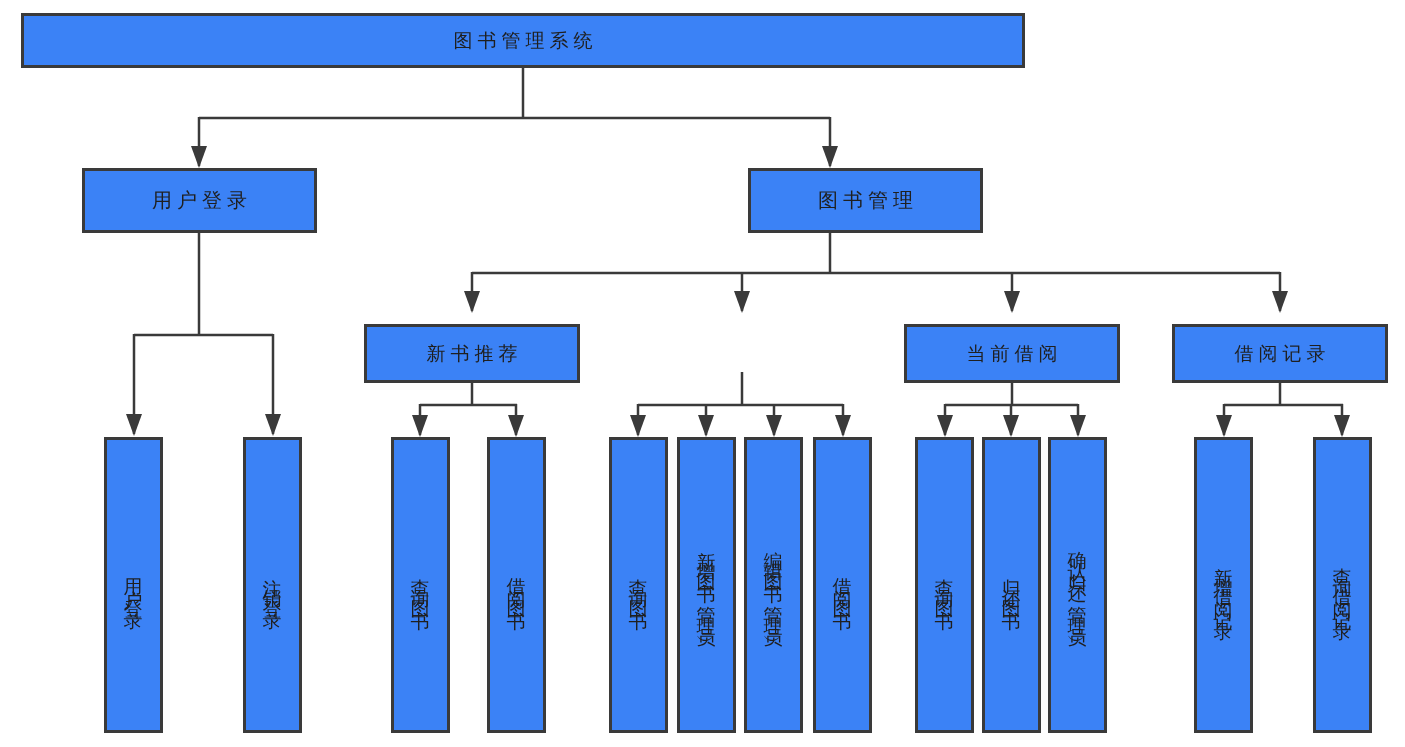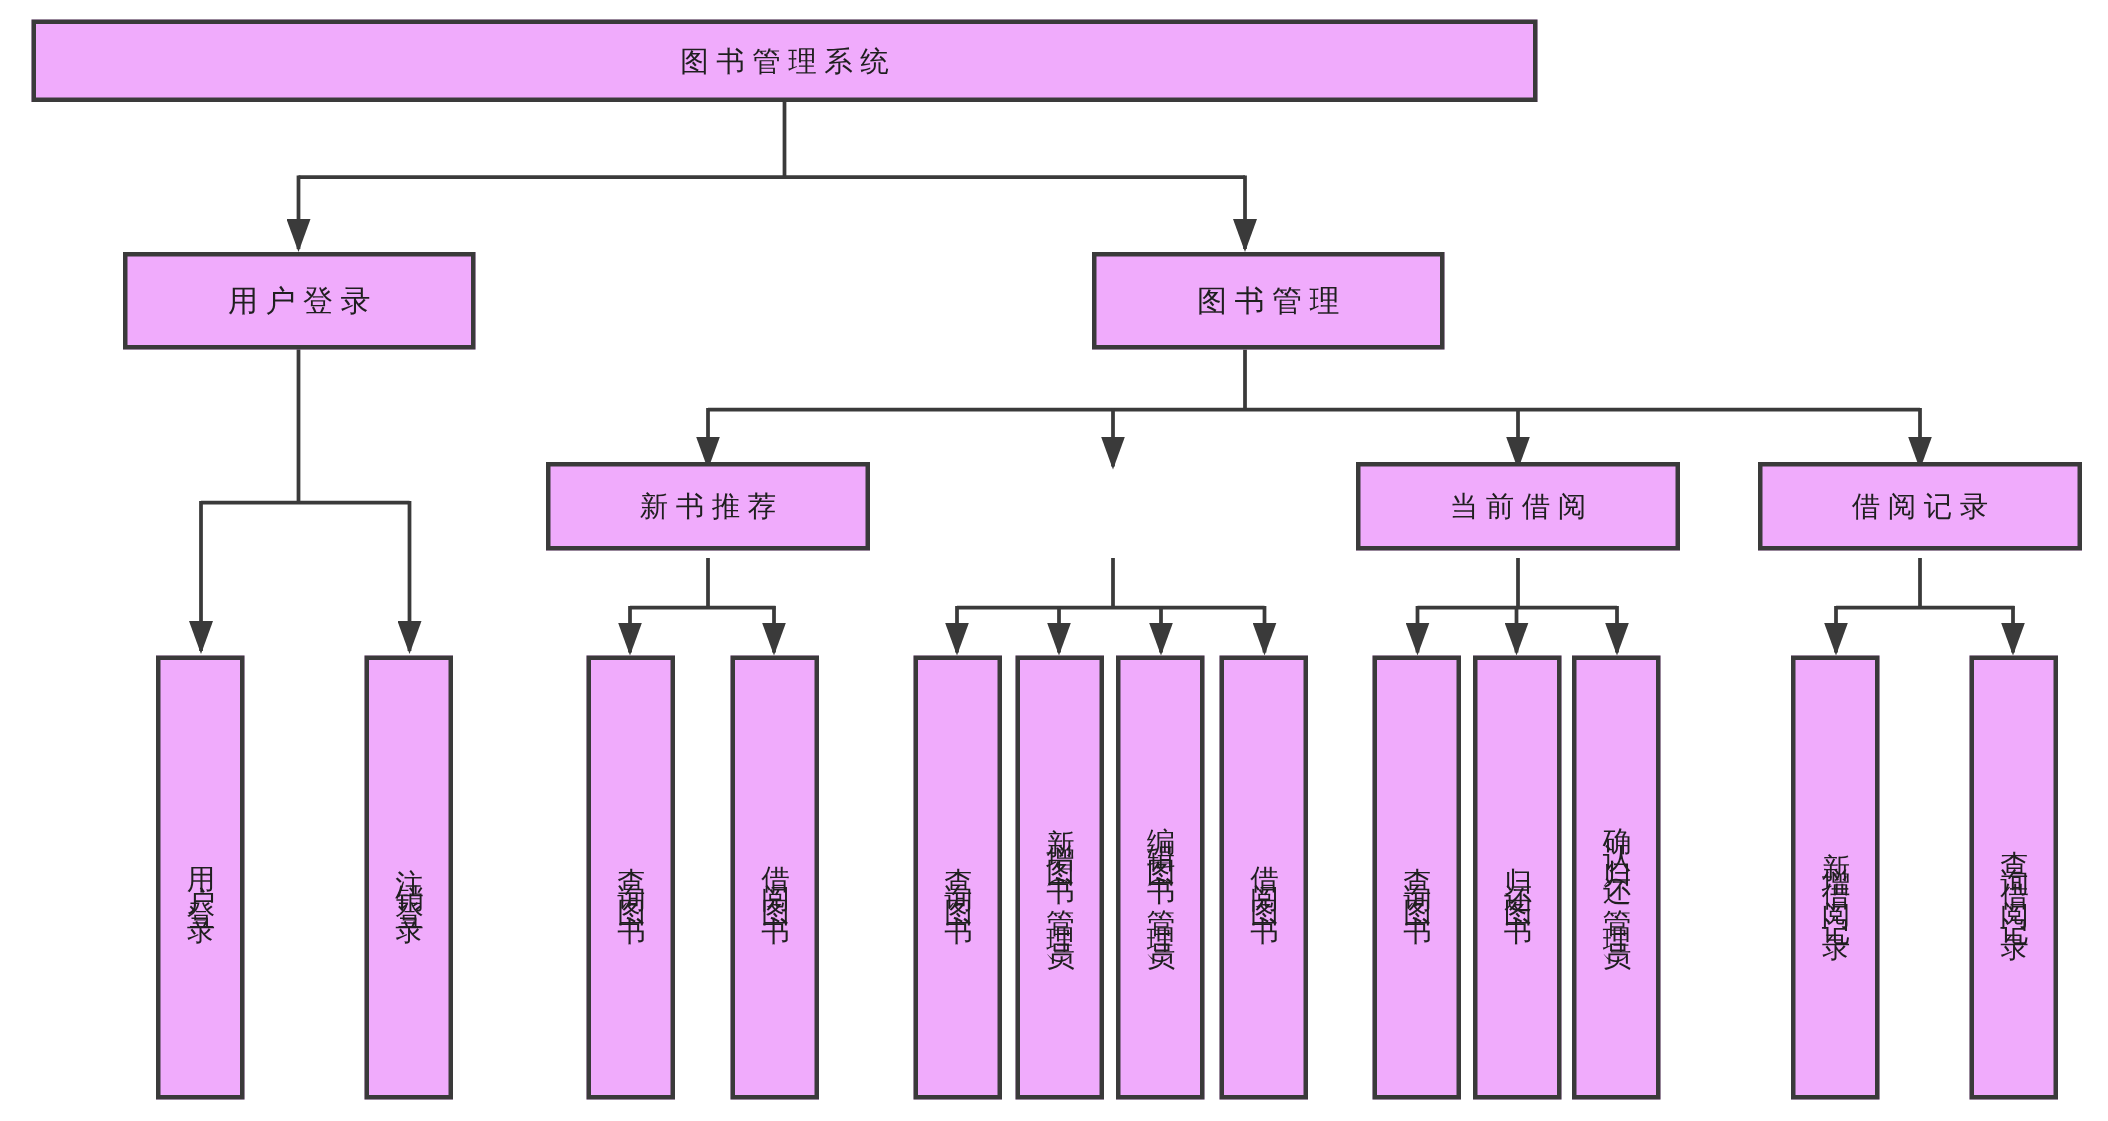--- a/index.html
+++ b/index.html
@@ -16,34 +16,34 @@
     background:var(--bg);
     font-family:"Liberation Sans","DejaVu Sans",sans-serif;
     color:var(--text);
     overflow:hidden;
   }
   #connectors{position:absolute;left:0;top:0;z-index:0;}
   #connectors line{stroke:var(--line);stroke-width:2.5;}
   .box{
     position:absolute;
     box-sizing:border-box;
-    background:#f0abfc;
+    background:#3b82f6;
     border:3px solid var(--border);
     display:flex;align-items:center;justify-content:center;
     z-index:1;
   }
   .h-box{
     font-size:20px;
     letter-spacing:5px;
     text-indent:5px;
     white-space:nowrap;
   }
   .root-box{left:21px;top:13px;width:1004px;height:55px;font-size:19px;}
   .l1{top:168px;width:235px;height:65px;}
-  .l2{top:308px;width:216px;height:59px;font-size:19px;}
+  .l2{top:324px;width:216px;height:59px;font-size:19px;}
   .v-box{
     top:437px;width:59px;height:296px;
     writing-mode:vertical-rl;
     font-size:19px;
     letter-spacing:11px;
     line-height:1;
   }
   #watermark{
     position:absolute;
     left:1190px;top:713px;
@@ -117,21 +117,21 @@
       <line x1="1280" y1="372" x2="1280" y2="406"></line>
       <line x1="1224" y1="405" x2="1343" y2="405"></line>
       <line x1="1224" y1="404" x2="1224" y2="435" marker-end="url(#arr)"></line>
       <line x1="1342" y1="404" x2="1342" y2="435" marker-end="url(#arr)"></line>
     </g>
   </svg>
 
   <div class="box h-box root-box">图书管理系统</div>
 
   <div class="box h-box l1" style="left:82px">用户登录</div>
-  <div class="box h-box l1" style="left:728px">图书管理</div>
+  <div class="box h-box l1" style="left:748px">图书管理</div>
 
   <div class="box h-box l2" style="left:364px">新书推荐</div>
   <div class="box h-box l2" style="left:1172px">借阅记录</div>
   <div class="box h-box l2" style="left:904px">当前借阅</div>
 
   <div class="box v-box" style="left:104px">用户登录</div>
   <div class="box v-box" style="left:243px">注销登录</div>
 
   <div class="box v-box" style="left:391px">查询图书</div>
   <div class="box v-box" style="left:487px">借阅图书</div>

